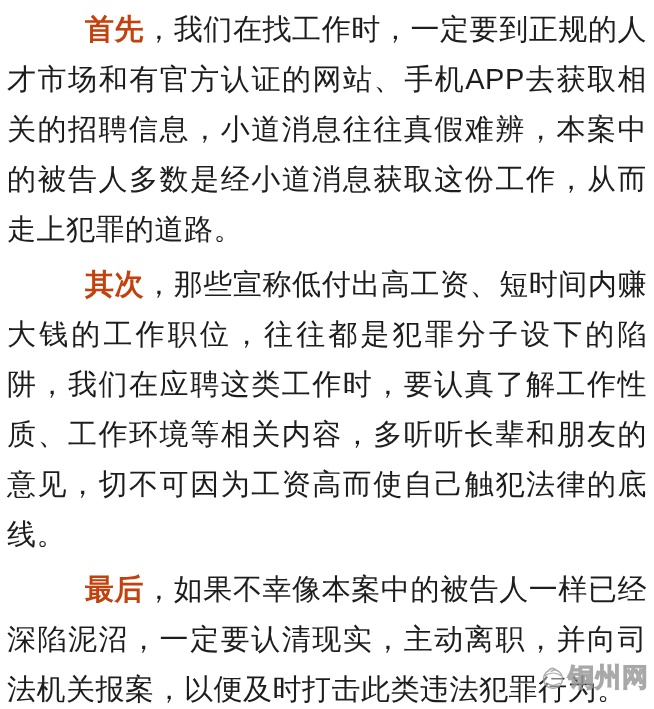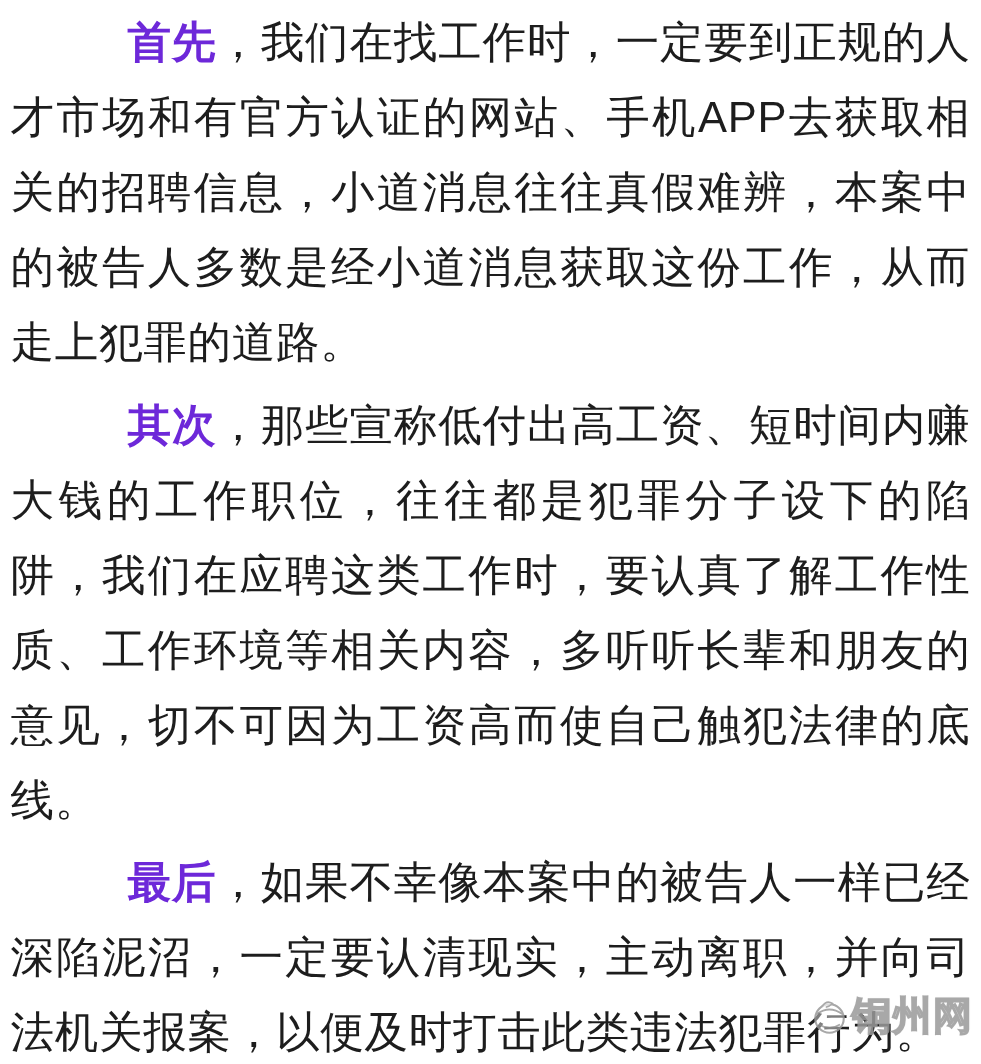--- a/index.html
+++ b/index.html
@@ -21,21 +21,21 @@
     margin: 0 0 5px 0;
     font-size: 29px;
     line-height: 50px;
     color: #1d1d1d;
     text-align: justify;
     text-indent: 78px;
     letter-spacing: 0.5px;
     word-break: break-all;
   }
   p.para .lead {
-    color: #6d28d9;
+    color: #c2410c;
     font-weight: bold;
   }
   .watermark {
     position: absolute;
     right: 5px;
     bottom: 14px;
     display: flex;
     align-items: center;
     gap: 1px;
     pointer-events: none;

